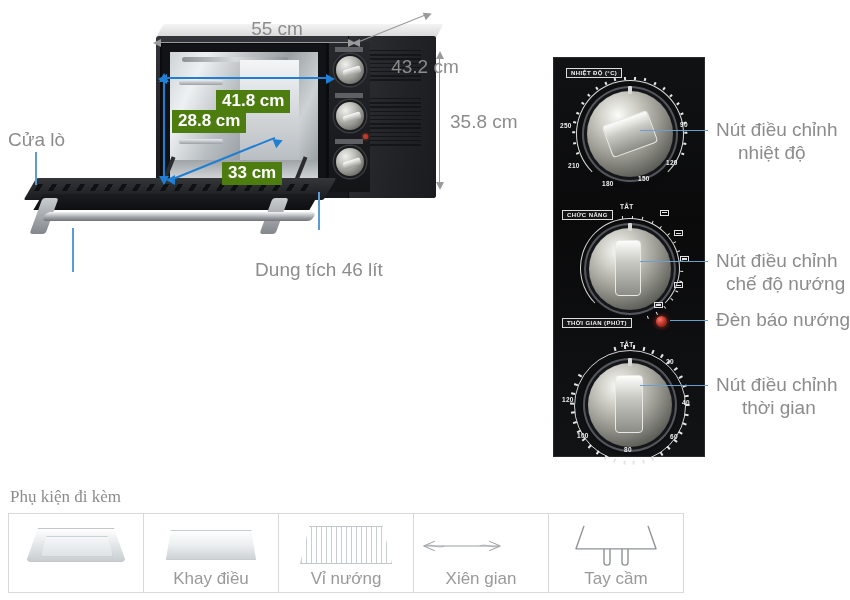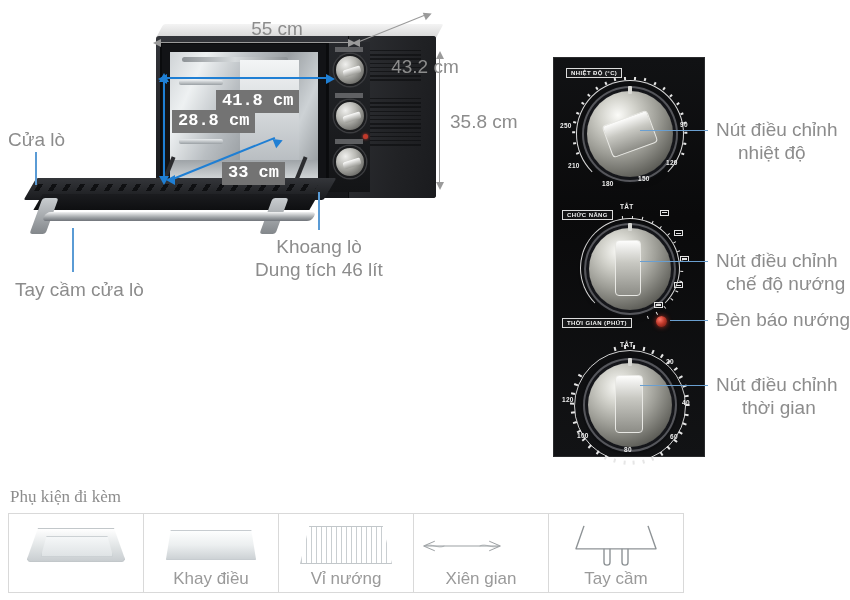--- a/index.html
+++ b/index.html
@@ -39,29 +39,28 @@
     position: absolute; width: 0; height: 0;
   }
   .arw.l { border-top: 4px solid transparent; border-bottom: 4px solid transparent; border-right: 8px solid #9a9a9a; }
   .arw.r { border-top: 4px solid transparent; border-bottom: 4px solid transparent; border-left: 8px solid #9a9a9a; }
   .arw.u { border-left: 4px solid transparent; border-right: 4px solid transparent; border-bottom: 8px solid #9a9a9a; }
   .arw.d { border-left: 4px solid transparent; border-right: 4px solid transparent; border-top: 8px solid #9a9a9a; }
 
   
   .bluetag {
     position: absolute;
-    background: #737373;
+    background: #4d7c0f;
     color: #ffffff;
     font-size: 17px;
     font-weight: 600;
     padding: 1px 6px 2px 6px;
     line-height: 20px;
     white-space: nowrap;
     z-index: 8;
-    font-family: Liberation Mono, monospace;
   }
   .bluearrow { position: absolute; z-index: 7; }
   .bluearrow .bl { position: absolute; background: #1f7fd4; }
   .bluearrow .bl.h { height: 2.4px; }
   .bluearrow .bl.v { width: 2.4px; }
   .bluehead { position: absolute; width:0; height:0; }
   .bluehead.l { border-top: 5px solid transparent; border-bottom: 5px solid transparent; border-right: 9px solid #1f7fd4; }
   .bluehead.r { border-top: 5px solid transparent; border-bottom: 5px solid transparent; border-left: 9px solid #1f7fd4; }
   .bluehead.u { border-left: 5px solid transparent; border-right: 5px solid transparent; border-bottom: 9px solid #1f7fd4; }
   .bluehead.d { border-left: 5px solid transparent; border-right: 5px solid transparent; border-top: 9px solid #1f7fd4; }
@@ -407,24 +406,22 @@
     <div class="bl h" style="left:173px; top:178px; width:110px; transform:rotate(-22deg); transform-origin:left center;"></div>
     <div class="bluehead l" style="left:166px; top:175px;"></div>
     <div class="bluehead r" style="left:274px; top:137px; transform:rotate(-22deg);"></div>
   </div>
   <div class="bluetag" style="left:222px; top:162px;">33 cm</div>
 
   <div class="lbl" style="left:8px; top:128px;">Cửa lò</div>
   <div class="leader v" style="left:35px; top:152px; height:33px;"></div>
 
   <div class="leader v" style="left:72px; top:228px; height:44px;"></div>
-  <div class="lbl" style="left:15px; top:278px;">Tay cầm cửa lò</div>
 
   <div class="leader v" style="left:318px; top:192px; height:38px;"></div>
-  <div class="lbl ctr" style="left:258px; top:235px; width:122px;">Khoang lò</div>
   <div class="lbl ctr" style="left:248px; top:258px; width:142px;">Dung tích 46 lít</div>
 
   <div id="control-panel">
 
     <div class="panel-tag" style="left:12px; top:10px;">NHIỆT ĐỘ (°C)</div>
 
     <div class="tickarc" style="left:22px; top:22px; width:108px; height:108px; transform:rotate(0deg);"></div>
     <div class="knob" style="left:33px; top:33px; width:86px; height:86px;">
       <div class="nub"></div>
       <div class="pointer" style="left:19px; top:26px; width:48px; height:34px; transform:rotate(-20deg);"></div>

